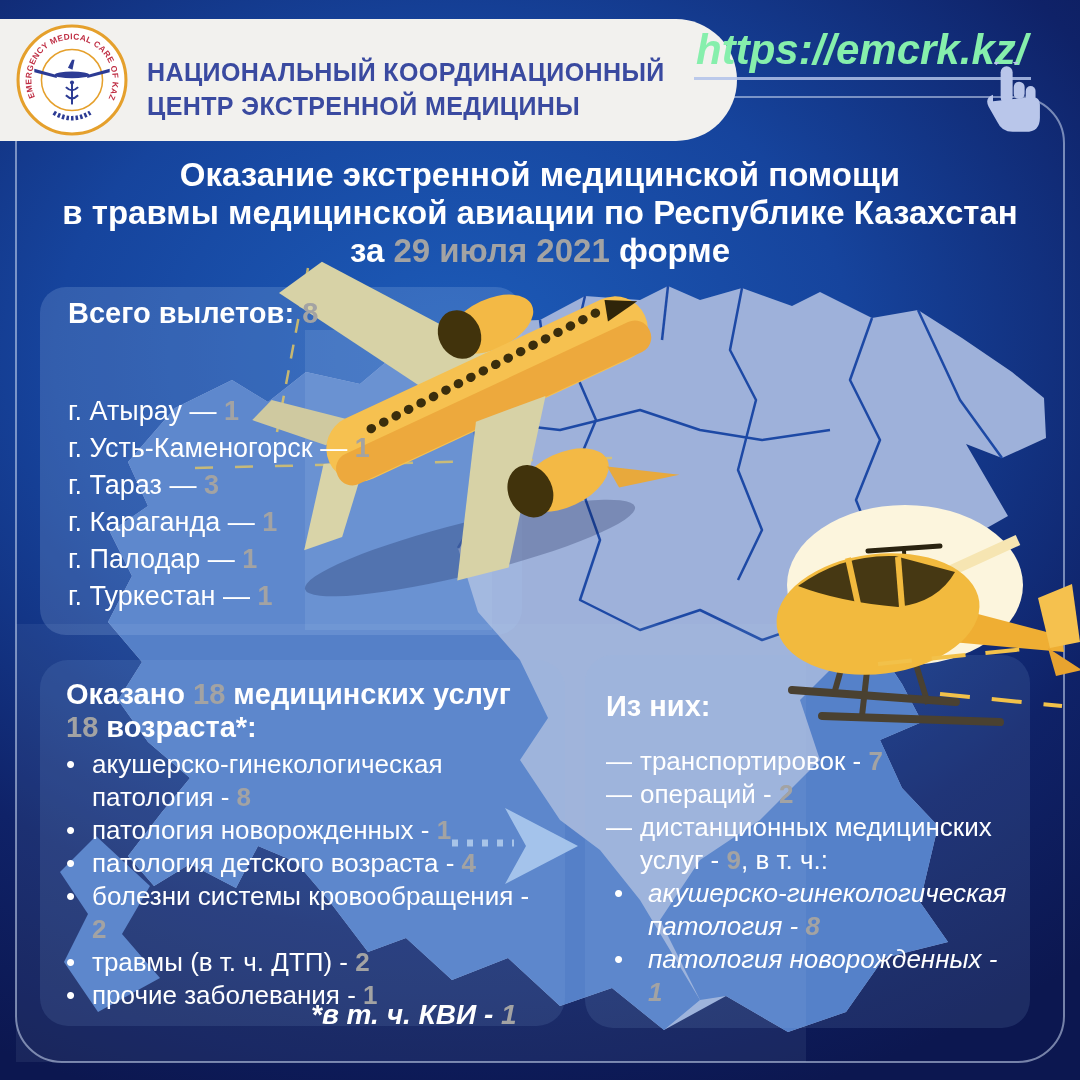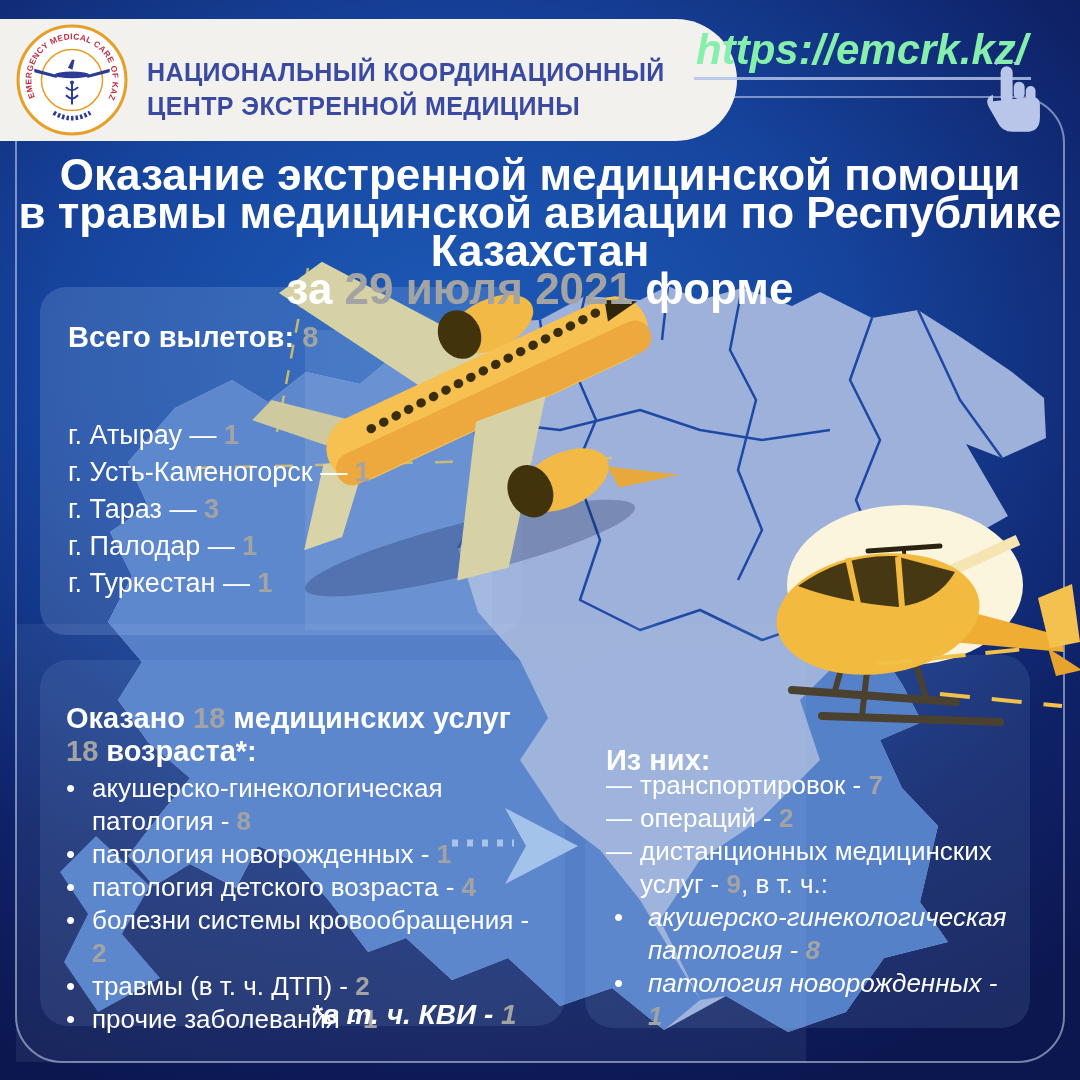--- a/index.html
+++ b/index.html
@@ -19,39 +19,39 @@
        color:#3a4aa0;line-height:34px;letter-spacing:.4px;}
   .logo{position:absolute;left:16px;top:5px;}
 
   .url{position:absolute;left:694px;top:26px;z-index:31;font-size:42px;font-weight:bold;
        font-style:italic;color:#86efac;border-bottom:3px solid rgba(178,194,233,.85);
        padding:0 4px 3px 2px;}
   .hand{position:absolute;left:984px;top:62px;z-index:32;}
 
   
   .title{position:absolute;left:16px;top:156px;width:1048px;text-align:center;z-index:20;
-         color:#fff;font-size:44px;font-weight:bold;line-height:38px;}
+         color:#fff;font-size:33px;font-weight:bold;line-height:38px;}
   .num, .date{color:#a3a3a3;font-weight:bold;}
 
   
   .panel{position:absolute;background:rgba(165,196,236,.16);z-index:5;}
   .p1{left:40px;top:287px;width:482px;height:348px;border-radius:26px;background:rgba(170,200,238,.20);}
   .p2{left:40px;top:660px;width:525px;height:366px;border-radius:28px;background:rgba(150,185,230,.13);}
   .p3{left:585px;top:655px;width:445px;height:373px;border-radius:28px;background:rgba(150,185,230,.13);}
 
-  .txt{color:#fff;z-index:20;margin-top:24px;}
+  .txt{color:#fff;z-index:20;}
   .fhead{position:absolute;left:68px;top:297px;font-size:29px;font-weight:bold;}
   .flist{position:absolute;left:68px;top:393px;font-size:27px;line-height:37px;}
 
   .shead{position:absolute;left:66px;top:678px;font-size:29px;font-weight:bold;line-height:33px;width:480px;}
   .slist{position:absolute;left:66px;top:748px;width:474px;font-size:26px;line-height:33px;}
   .slist .li{position:relative;padding-left:26px;}
   .slist .bullet{position:absolute;left:0;top:0;}
 
-  .bhead{position:absolute;left:606px;top:720px;font-size:29px;font-weight:bold;text-align:center;}
+  .bhead{position:absolute;left:606px;top:690px;font-size:29px;font-weight:bold;text-align:center;}
   .blist{position:absolute;left:606px;top:745px;width:404px;font-size:26px;line-height:33px;}
   .blist .li{position:relative;padding-left:34px;}
   .blist .dash{position:absolute;left:0;top:0;}
   .blist .li.sub{padding-left:42px;font-style:italic;}
   .blist .li.sub .bullet{position:absolute;left:8px;top:0;font-style:normal;}
 
   .foot{position:absolute;left:283px;top:999px;font-size:28px;font-weight:bold;font-style:italic;color:#fff;z-index:20;margin-left:28px;}
 
   .layer{position:absolute;left:0;top:0;z-index:1;}
   .layer.front{z-index:10;}
@@ -187,20 +187,21 @@
 </div>
 
 <div class="txt fhead">
   <span>Всего вылетов:</span>
   <span class="num">8</span>
 </div>
 <div class="txt flist">
   <div><span>г. Атырау</span> <span>—</span> <b class="num">1</b></div>
   <div><span>г. Усть-Каменогорск</span> <span>—</span> <b class="num">1</b></div>
   <div><span>г. Тараз</span> <span>—</span> <b class="num">3</b></div>
+  <div><span>г. Караганда</span> <span>—</span> <b class="num">1</b></div>
   <div><span>г. Палодар</span> <span>—</span> <b class="num">1</b></div>
   <div><span>г. Туркестан</span> <span>—</span> <b class="num">1</b></div>
 </div>
 
 <div class="txt shead">
   <div><span>Оказано</span> <span class="num">18</span> <span>медицинских услуг</span></div>
   <div><span class="num">18</span> <span>возраста*:</span></div>
 </div>
 <div class="txt slist">
   <div class="li"><span class="bullet">•</span><span>акушерско-гинекологическая патология -</span> <b class="num">8</b></div>

